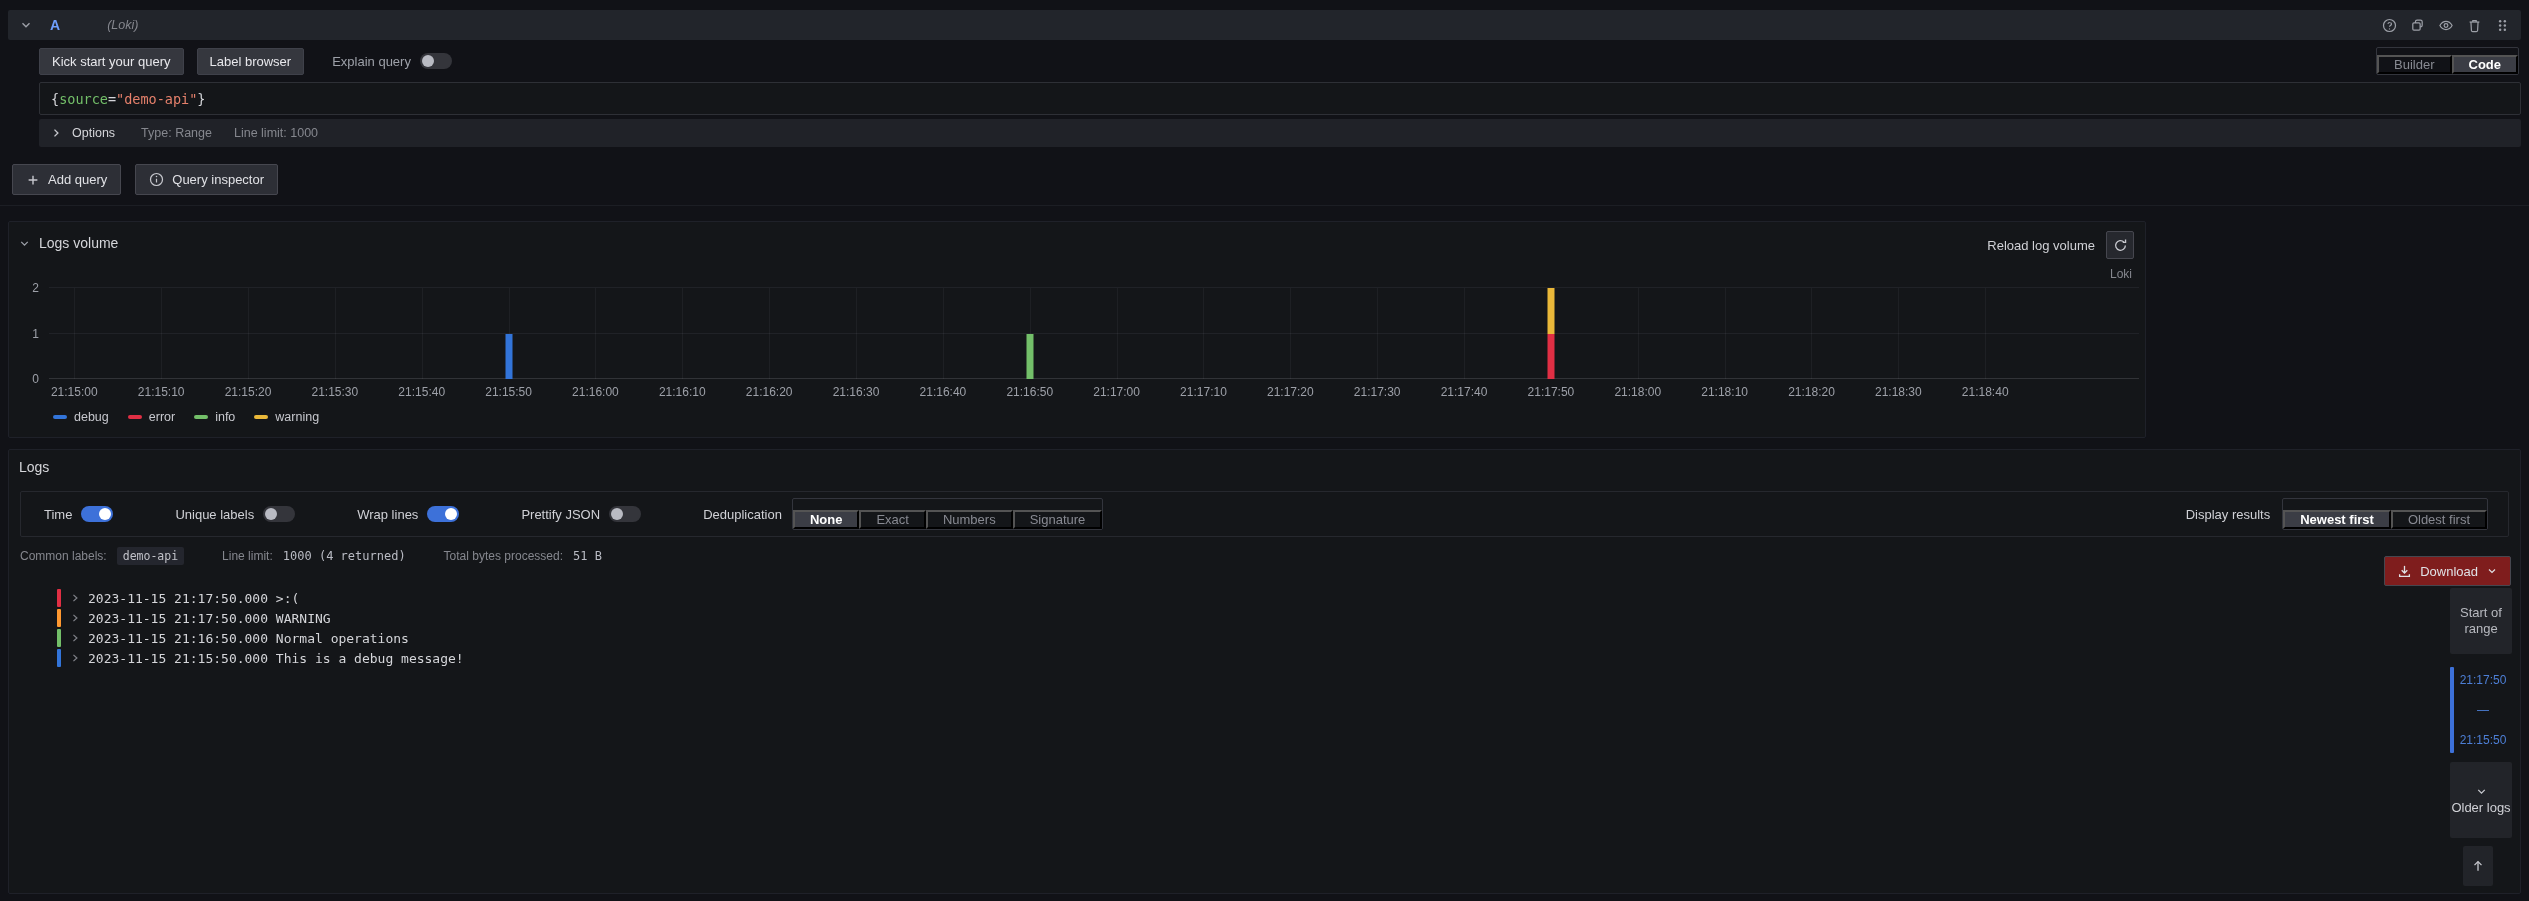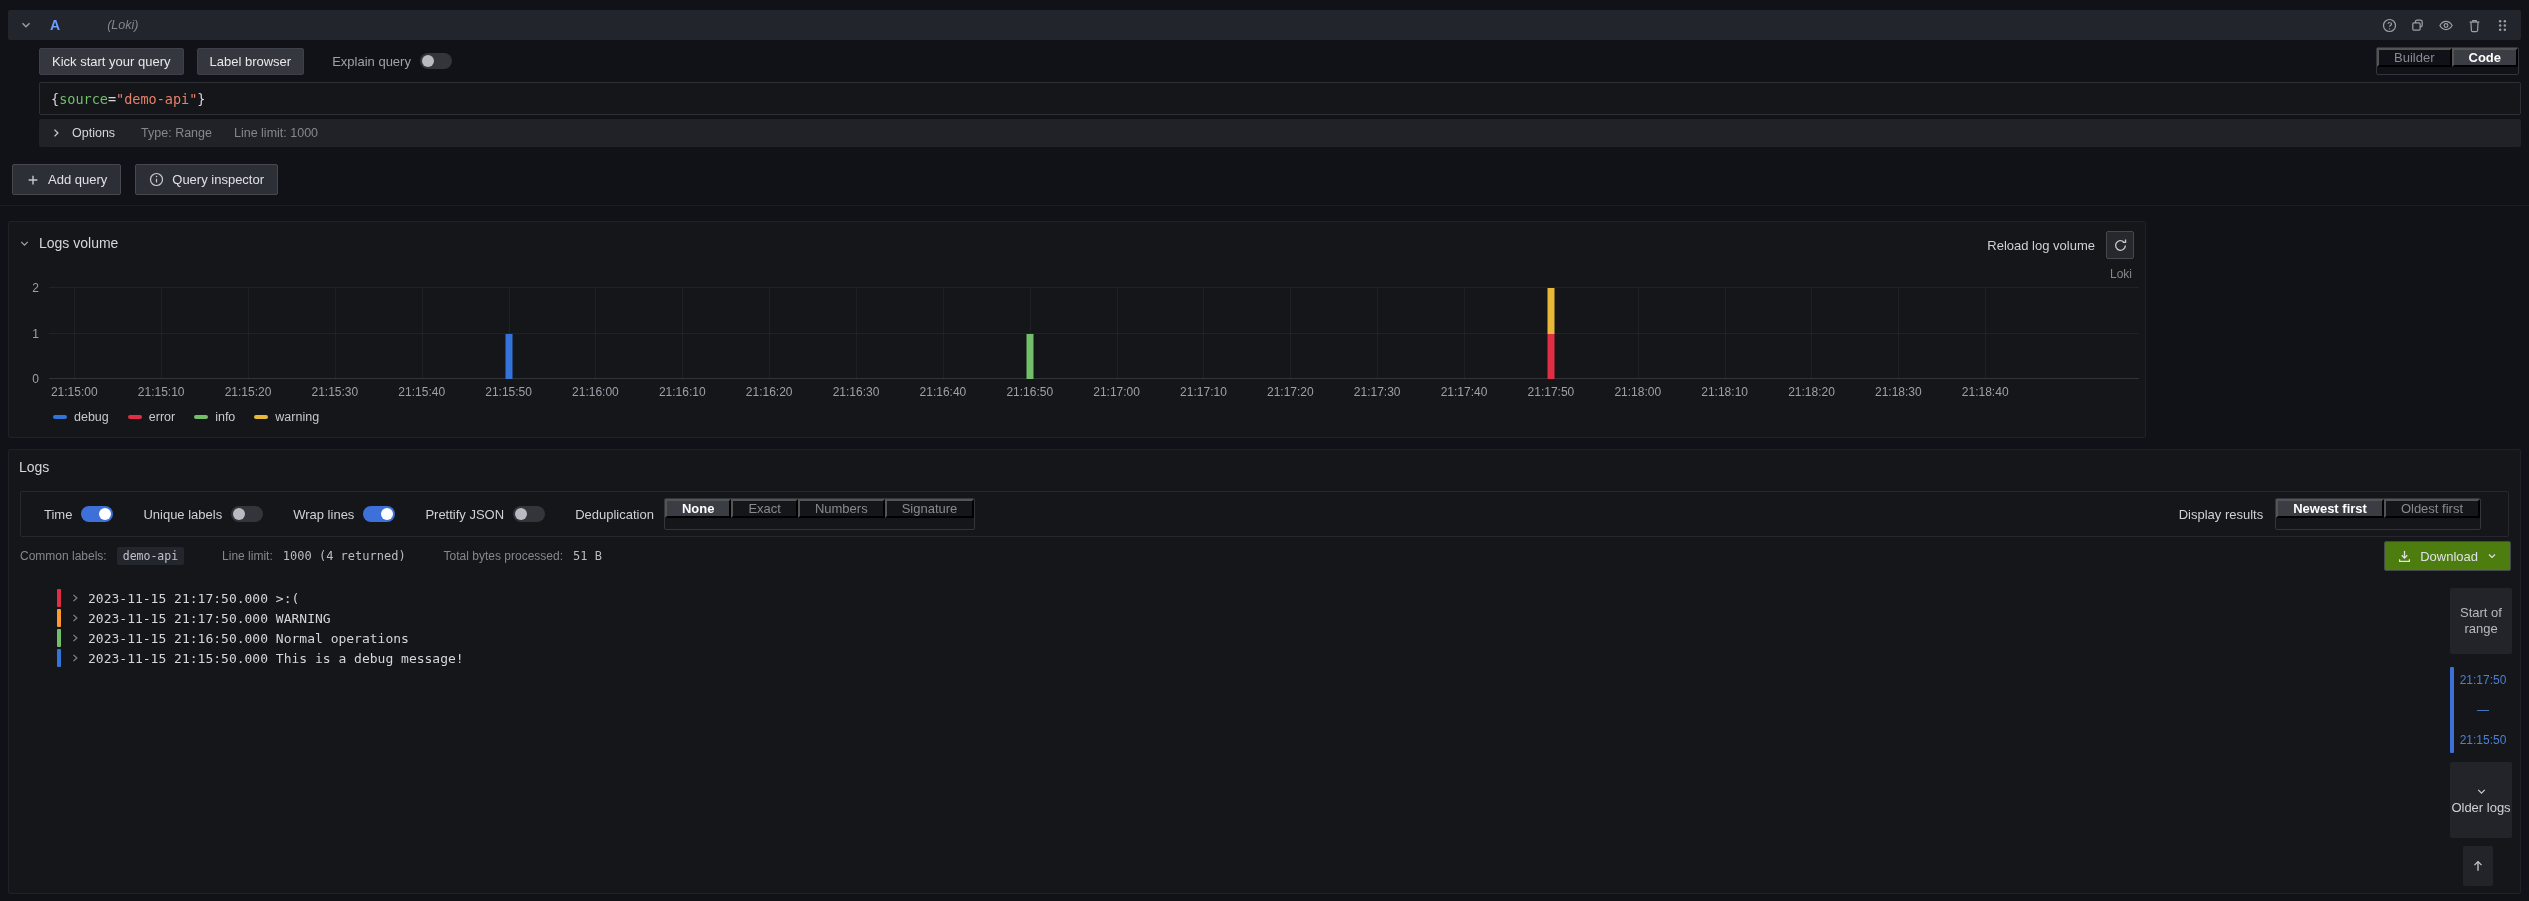--- a/index.html
+++ b/index.html
@@ -22,21 +22,21 @@
   .row-toolbar { display:flex; align-items:center; margin-top:7px; height:28px; padding-right:2px; }
   .btn-filled { height:27px; display:inline-flex; align-items:center; padding:0 12px; background:#35373e; border:1px solid #3f414a; border-radius:2px; color:#e8e8ec; font-size:13px; font-weight:500; cursor:pointer; }
   .btn-filled + .btn-filled { margin-left:13px; }
   .explain-label { margin-left:28px; color:#9da0a8; font-size:13px; }
   
   .switch { position:relative; width:32px; height:16px; border-radius:9px; background:#34353b; margin-left:9px; cursor:pointer; flex:none; }
   .switch .knob { position:absolute; top:2px; left:2px; width:12px; height:12px; border-radius:50%; background:#b9bbc3; transition:none; }
   .switch.on { background:#3d71d9; }
   .switch.on .knob { left:18px; background:#ffffff; }
   
-  .seg-group { display:flex; align-items:flex-start; border:1px solid #33353d; border-radius:2px; overflow:hidden; height:28px; }
+  .seg-group { display:flex; align-items:flex-end; border:1px solid #33353d; border-radius:2px; overflow:hidden; height:28px; }
   .seg { display:flex; align-items:center; padding:0 15px; font-size:13px; color:#888a92; background:transparent; cursor:pointer; white-space:nowrap; }
   .seg.active { background:#3b3d45; color:#ffffff; font-weight:600; }
   .mode-group { margin-left:auto; height:28px; }
   .editor { margin-top:7px; height:33px; background:#141619; border:1px solid #2e3036; border-radius:2px; display:flex; align-items:center; padding:0 11px; font-size:13.5px; }
   .tk-brace, .tk-op { color:#d5d6da; }
   .tk-label { color:#73bf69; }
   .tk-string { color:#e5806b; }
   .options-row { margin-top:4px; height:28px; background:#202228; border-radius:2px; display:flex; align-items:center; padding:0 11px; cursor:pointer; }
   .options-row .chev { color:#c7c8ce; margin-right:10px; }
   .options-title { font-size:12.5px; font-weight:400; color:#d5d6da; }
@@ -68,32 +68,32 @@
   .chart-xaxis { position:absolute; left:40px; right:6px; top:163px; height:16px; }
   .xtick { position:absolute; transform:translateX(-50%); font-size:12px; color:#9da0a8; white-space:nowrap; }
   .chart-legend { position:absolute; left:44px; top:188px; display:flex; align-items:center; gap:19px; }
   .legend-item { display:flex; align-items:center; cursor:pointer; }
   .legend-swatch { width:14px; height:4px; border-radius:2px; margin-right:7px; }
   .legend-label { font-size:12.5px; color:#c7c8ce; }
 
   
   .logs-panel { position:absolute; left:8px; top:449px; width:2513px; height:445px; background:#141619; border:1px solid #1f2129; border-radius:2px; }
   .logs-title { position:absolute; left:10px; top:9px; font-size:14px; font-weight:500; color:#d5d6da; }
-  .controls { position:absolute; left:11px; right:11px; top:41px; height:46px; border:1px solid #26282e; border-radius:2px; display:flex; align-items:center; padding:0 27px 0 23px; }
+  .controls { position:absolute; left:11px; right:11px; top:41px; height:46px; border:1px solid #26282e; border-radius:2px; display:flex; align-items:center; padding:0 20px 0 23px;gap:32px; }
   .ctl-group { display:flex; align-items:center; margin-right:30px; }
   .ctl-label { font-size:13px; color:#d0d1d6; }
   .dedup-group { height:32px; margin-left:10px; }
   .display-wrap { margin-left:auto; display:flex; align-items:center; gap:12px; }
   .display-group { height:32px; }
   .meta-row { position:absolute; left:11px; top:97px; display:flex; align-items:center; gap:10px; font-size:12px; }
   .meta-label { color:#85878e; }
   .meta-value { color:#b9bbc3; font-size:12px; }
   .meta-gap { width:18px; }
   .label-badge { background:#24262e; border-radius:2px; padding:2px 6px; color:#c0c1c8; font-size:11.5px; }
-  .download-btn { position:absolute; right:9px; top:91px; height:30px; display:flex; align-items:center; gap:8px; padding:0 12px; background:#4d7c0f; border:1px solid #46474f; border-radius:2px; font-size:13px; color:#e0e1e5; cursor:pointer; }
+  .download-btn { position:absolute; right:9px; top:106px; height:30px; display:flex; align-items:center; gap:8px; padding:0 12px; background:#7f1d1d; border:1px solid #46474f; border-radius:2px; font-size:13px; color:#e0e1e5; cursor:pointer; }
   .log-rows { position:absolute; left:9px; top:138px; right:80px; }
   .log-row { display:flex; align-items:center; height:20px; cursor:pointer;padding-left:39px; }
   .log-level-bar { width:4px; height:18px; border-radius:1px; margin-right:9px; flex:none; }
   .log-chevron { color:#7e8087; margin-right:8px; display:flex; cursor:pointer; }
   .log-text { font-family:"DejaVu Sans Mono", monospace; font-size:13px; color:#d5d6da; white-space:pre; }
 
   
   .log-nav { position:absolute; right:8px; top:138px; width:62px; display:flex; flex-direction:column; }
   .nav-btn { background:#222429; border:none; border-radius:2px; color:#b7b9bf; font-size:13px; line-height:16px; cursor:pointer; font-family:"Liberation Sans", sans-serif; }
   .start-range-btn { height:66px; display:flex; align-items:center; justify-content:center; text-align:center; padding:0 8px; }

